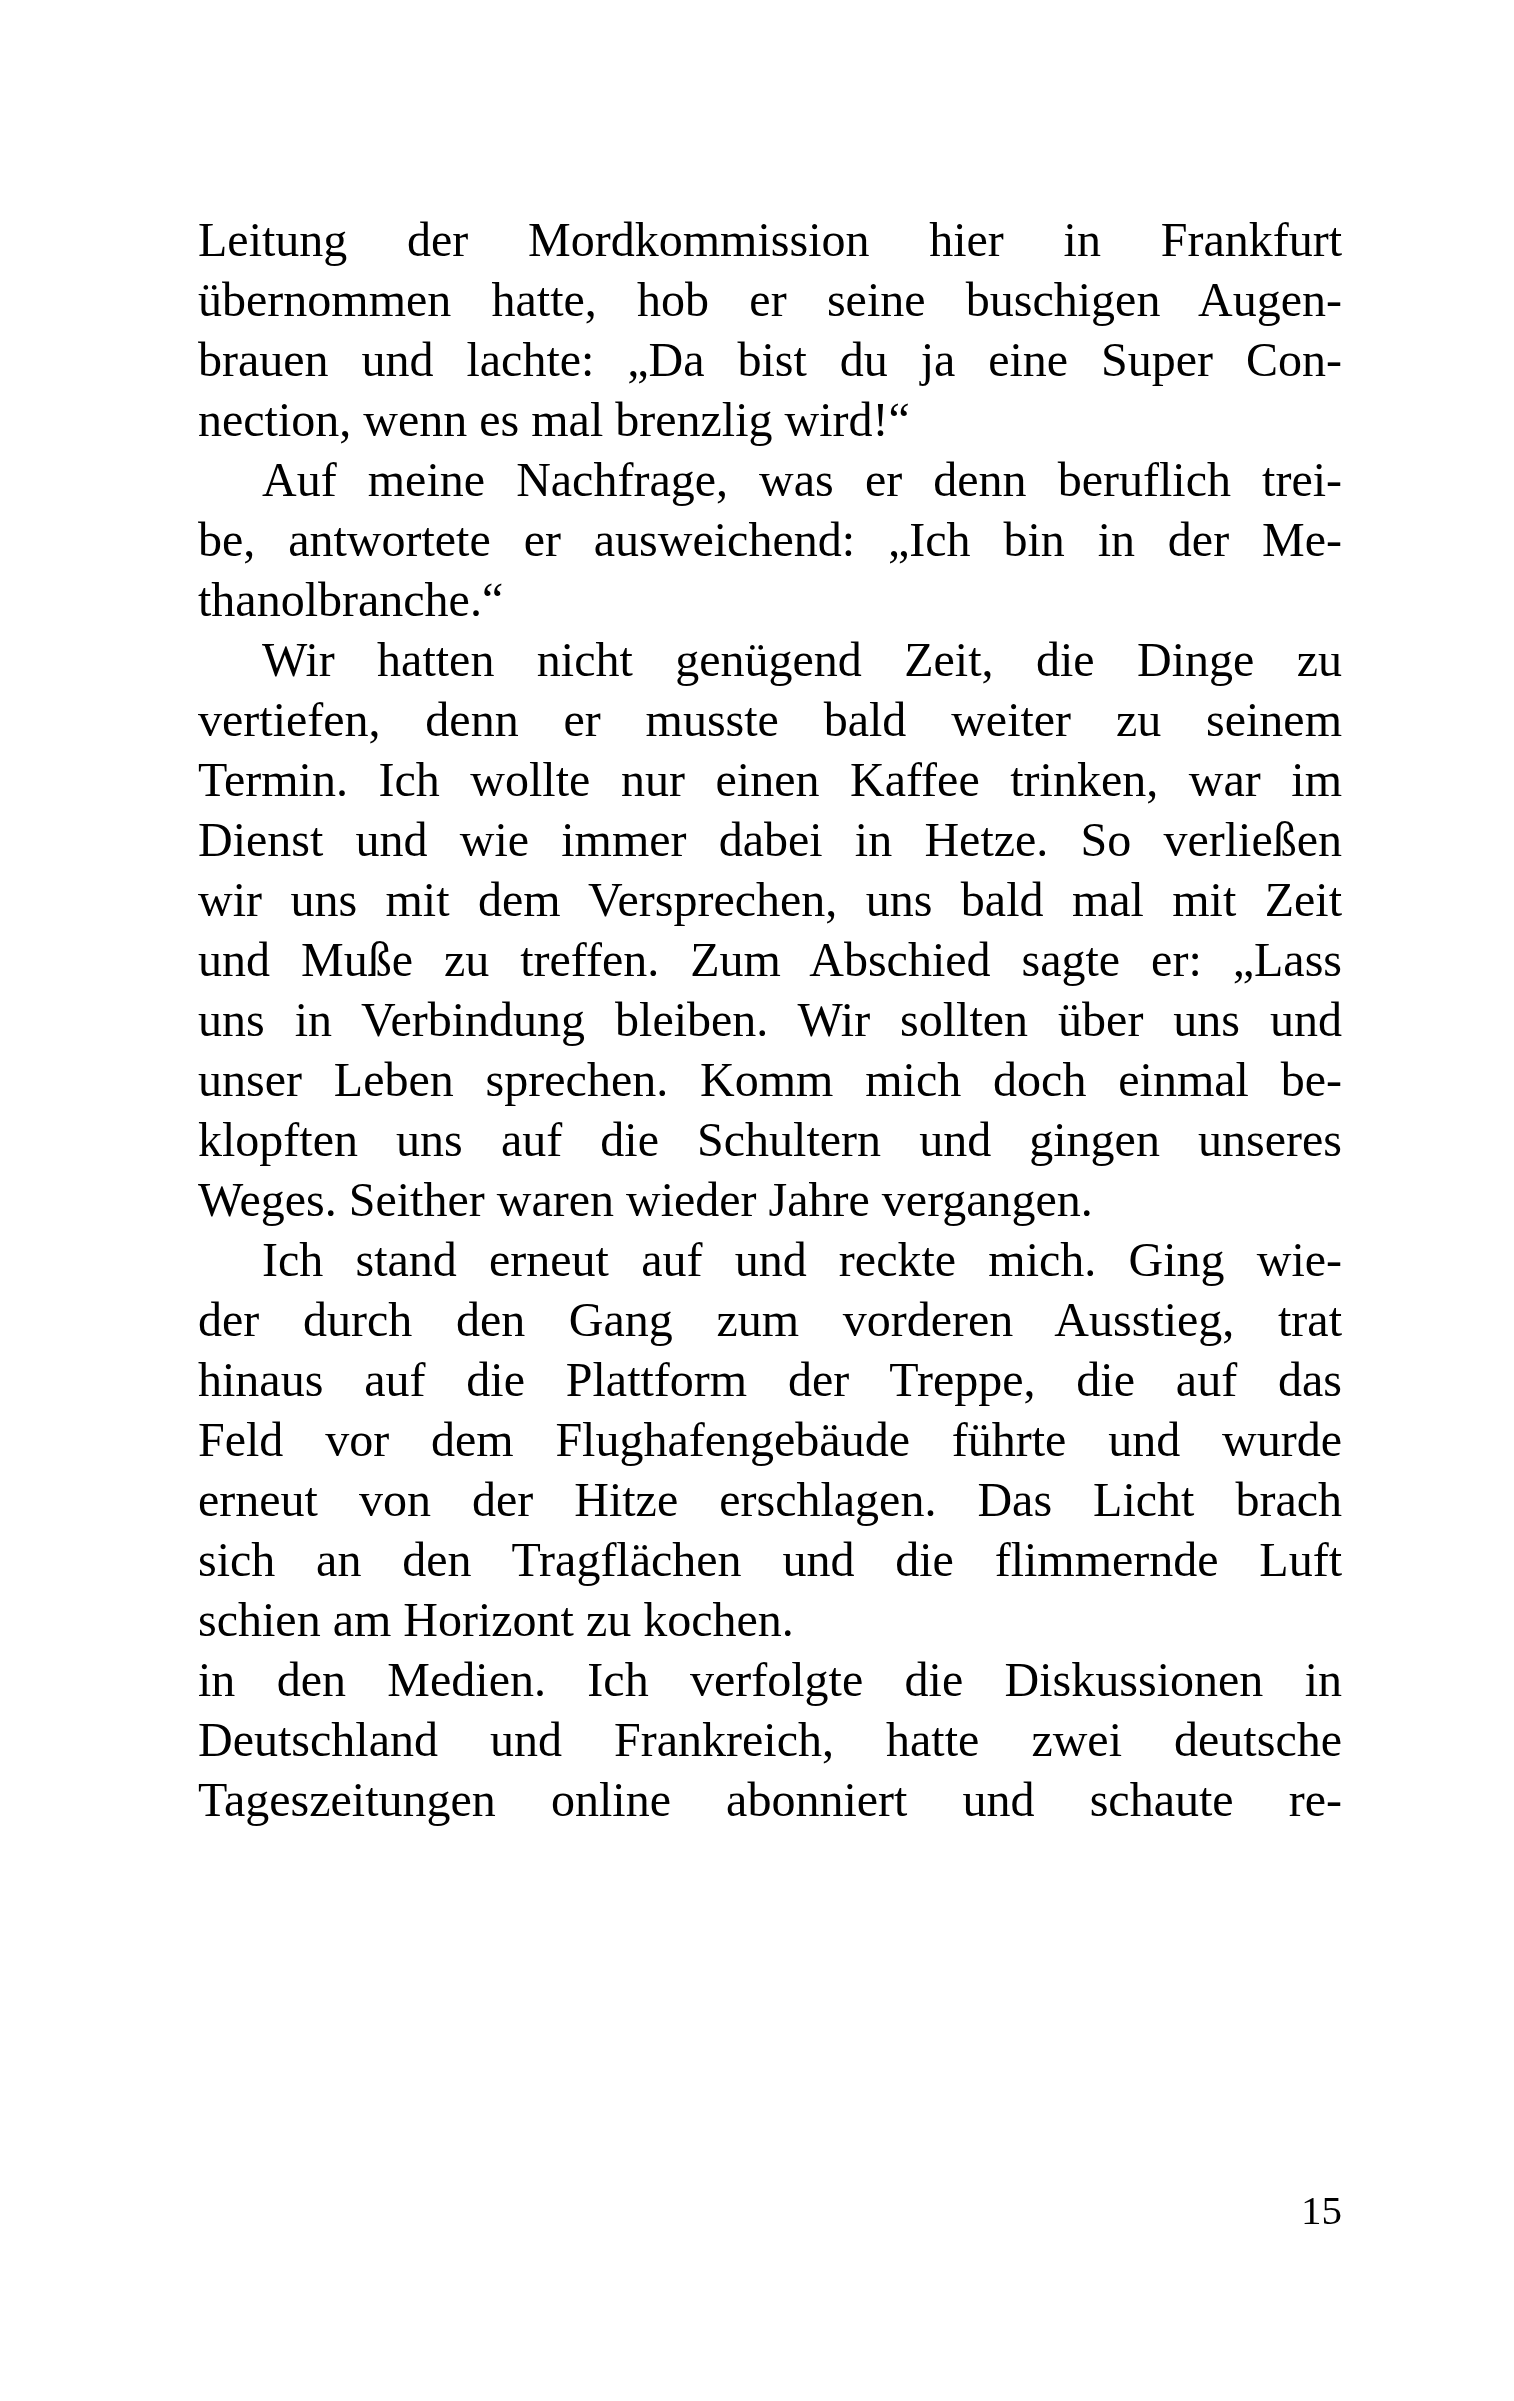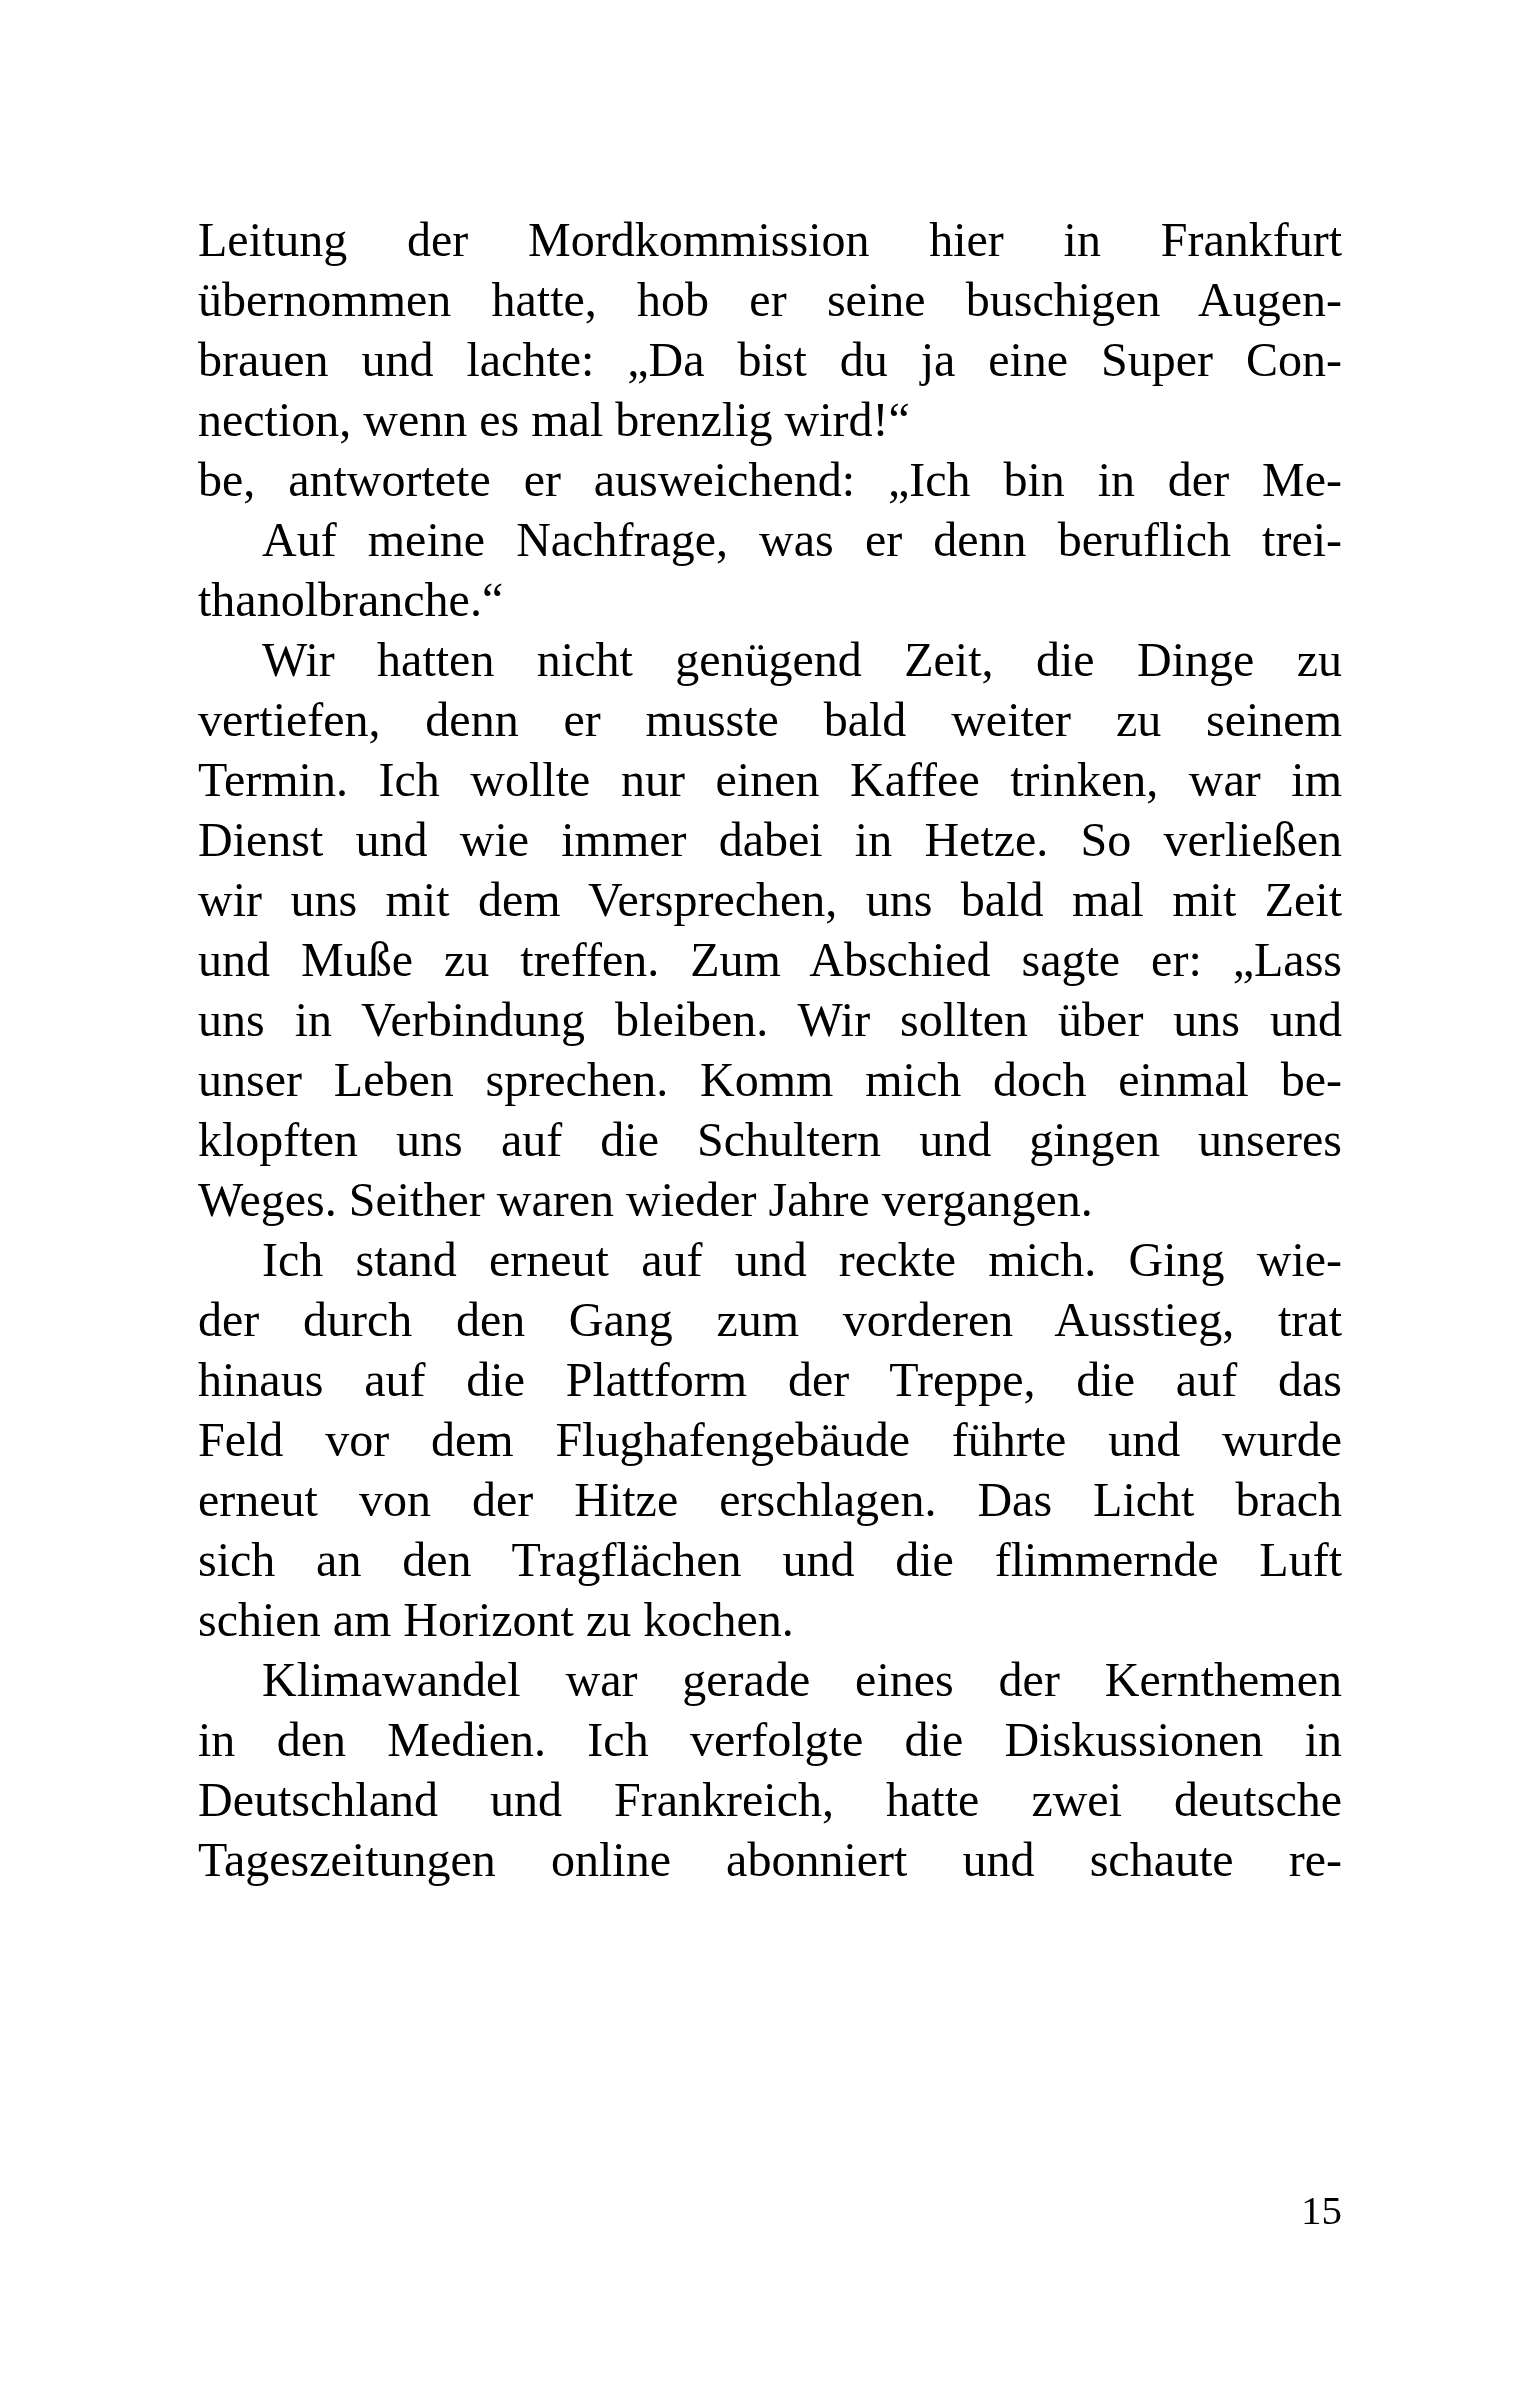--- a/index.html
+++ b/index.html
@@ -49,22 +49,22 @@
 <div class="textblock">
 
   <div class="paragraph">
     <div class="line">Leitung der Mordkommission hier in Frankfurt</div>
     <div class="line">übernommen hatte, hob er seine buschigen Augen-</div>
     <div class="line">brauen und lachte: „Da bist du ja eine Super Con-</div>
     <div class="line last">nection, wenn es mal brenzlig wird!“</div>
   </div>
 
   <div class="paragraph">
+    <div class="line indent">Auf meine Nachfrage, was er denn beruflich trei-</div>
     <div class="line">be, antwortete er ausweichend: „Ich bin in der Me-</div>
-    <div class="line indent">Auf meine Nachfrage, was er denn beruflich trei-</div>
     <div class="line last">thanolbranche.“</div>
   </div>
 
   <div class="paragraph gap">
     <div class="line indent">Wir hatten nicht genügend Zeit, die Dinge zu</div>
     <div class="line">vertiefen, denn er musste bald weiter zu seinem</div>
     <div class="line">Termin. Ich wollte nur einen Kaffee trinken, war im</div>
     <div class="line">Dienst und wie immer dabei in Hetze. So verließen</div>
     <div class="line">wir uns mit dem Versprechen, uns bald mal mit Zeit</div>
     <div class="line">und Muße zu treffen. Zum Abschied sagte er: „Lass</div>
@@ -78,21 +78,20 @@
     <div class="line indent">Ich stand erneut auf und reckte mich. Ging wie-</div>
     <div class="line">der durch den Gang zum vorderen Ausstieg, trat</div>
     <div class="line">hinaus auf die Plattform der Treppe, die auf das</div>
     <div class="line">Feld vor dem Flughafengebäude führte und wurde</div>
     <div class="line">erneut von der Hitze erschlagen. Das Licht brach</div>
     <div class="line">sich an den Tragflächen und die flimmernde Luft</div>
     <div class="line last">schien am Horizont zu kochen.</div>
   </div>
 
   <div class="paragraph gap">
-    <div class="line indent">Klimawandel war gerade eines der Kernthemen</div>
     <div class="line">in den Medien. Ich verfolgte die Diskussionen in</div>
     <div class="line">Deutschland und Frankreich, hatte zwei deutsche</div>
     <div class="line">Tageszeitungen online abonniert und schaute re-</div>
   </div>
 
 </div>
 
 <div class="pagenum">15</div>
 
 

